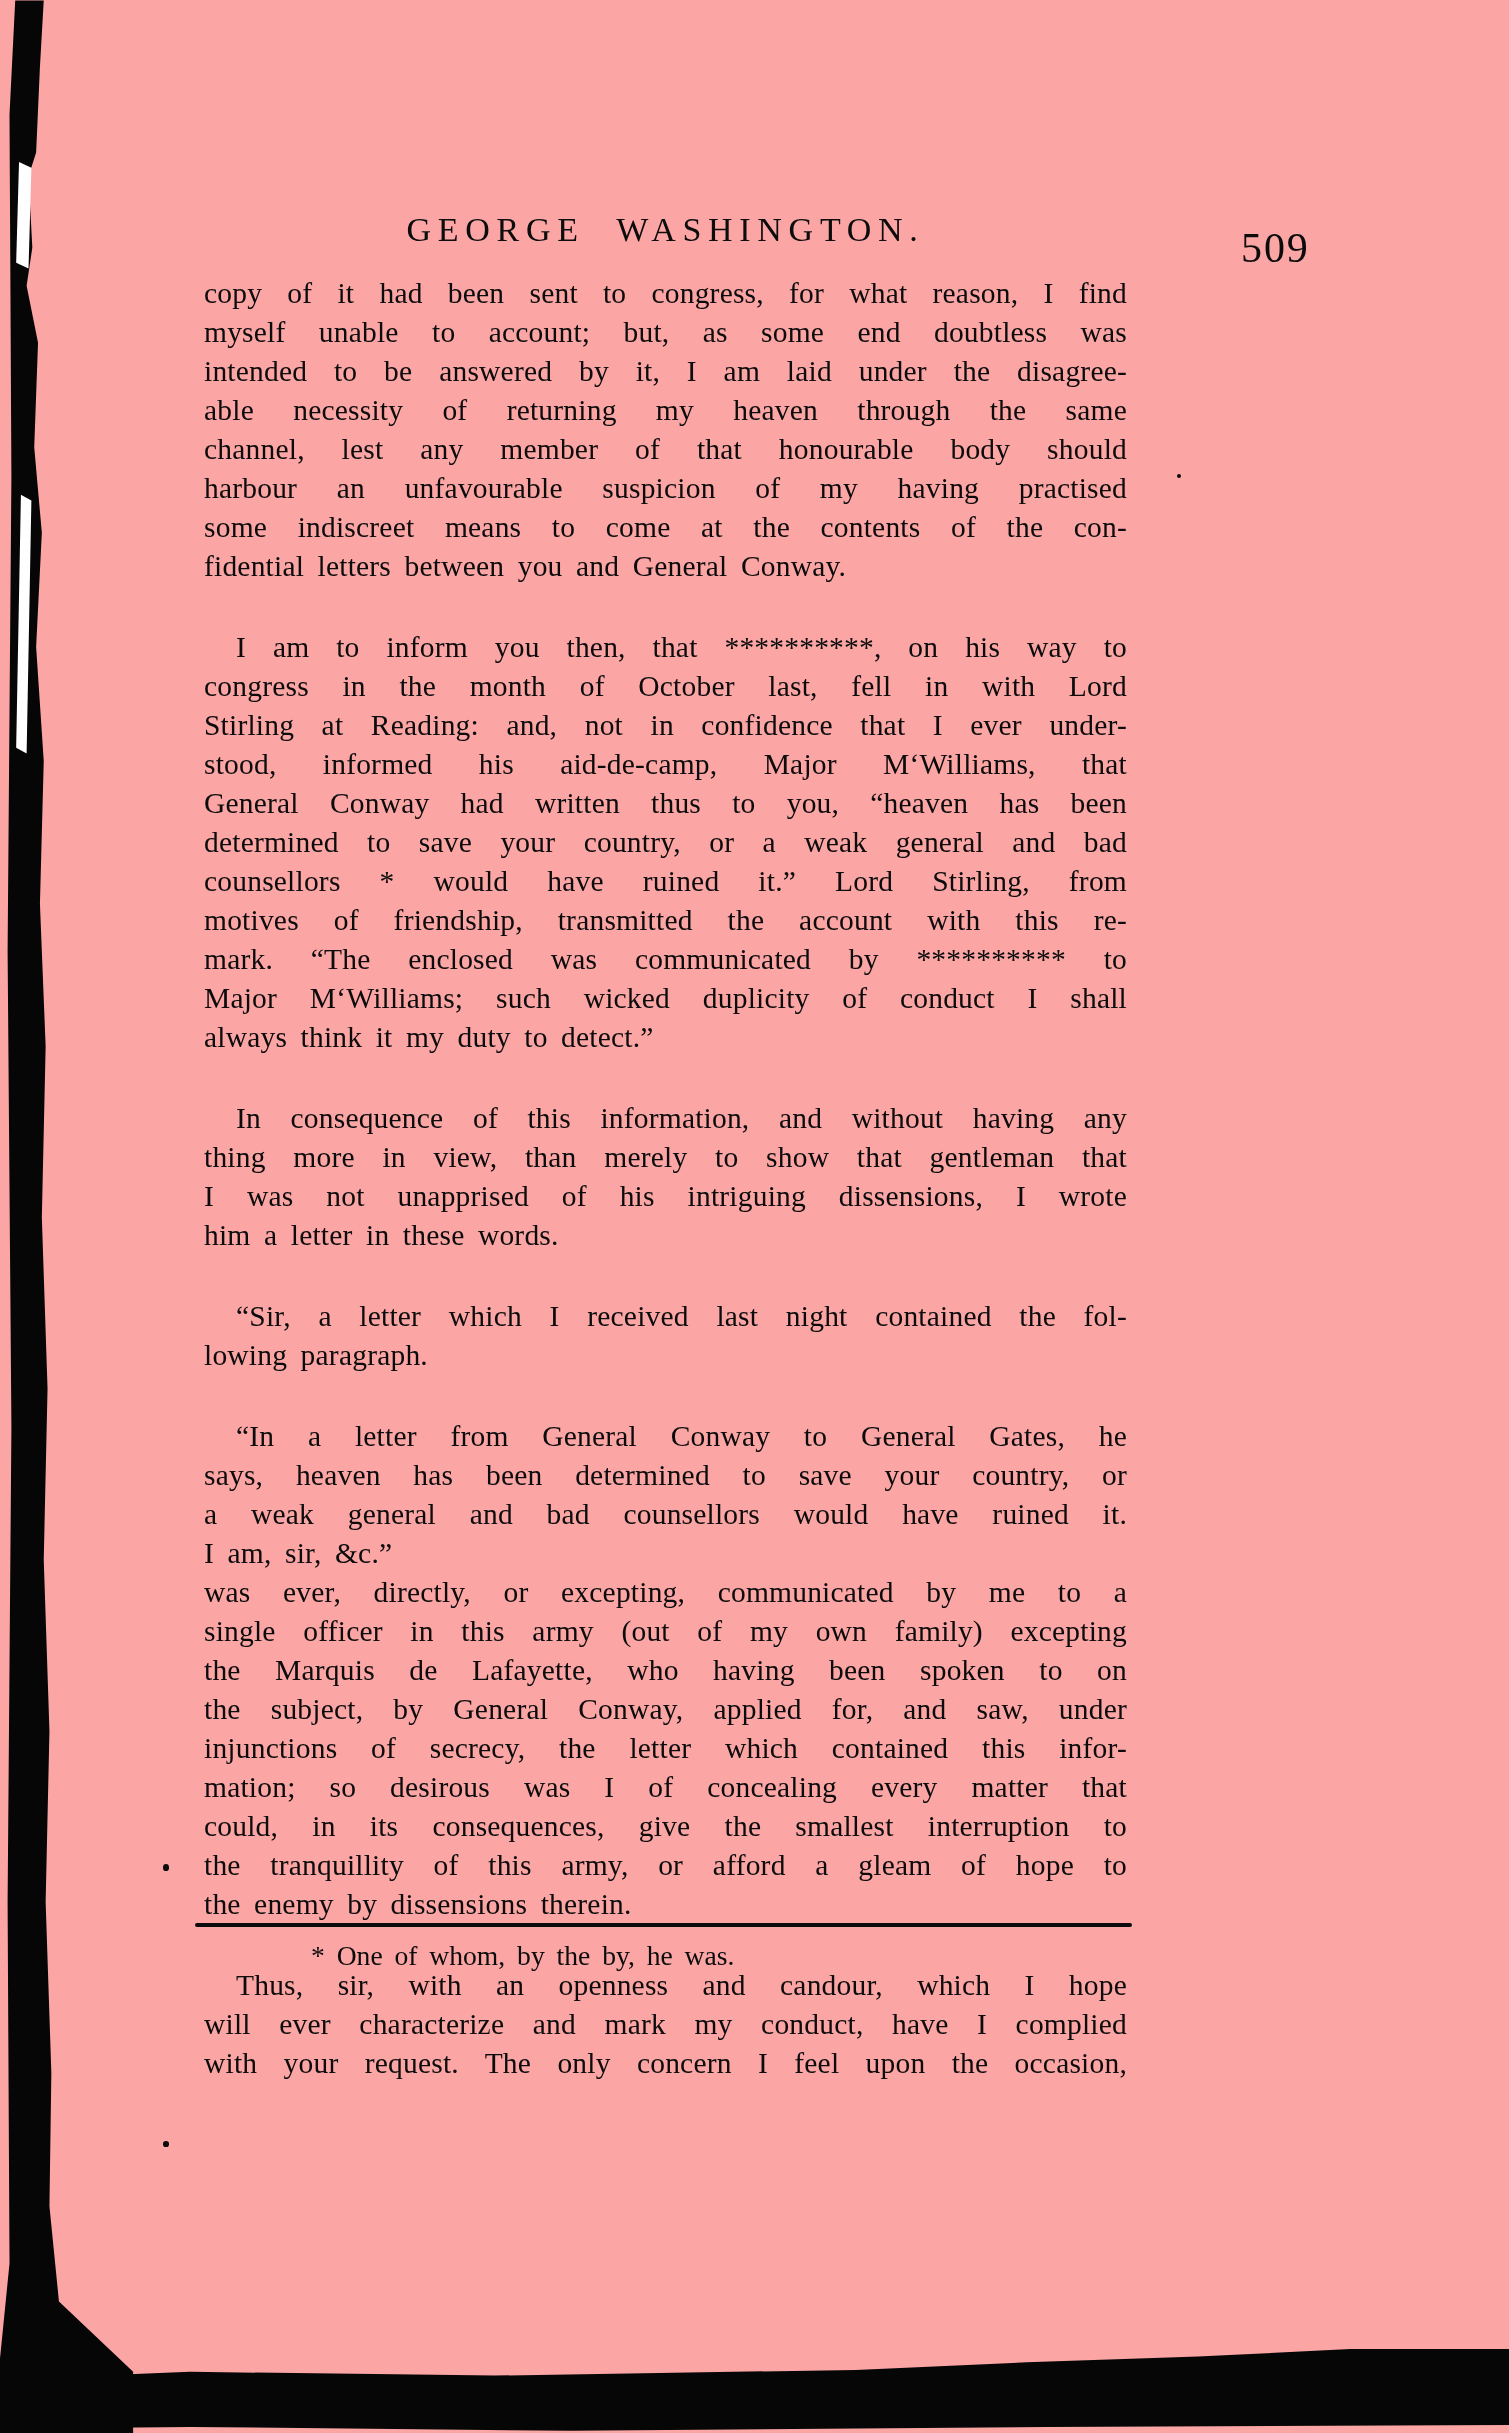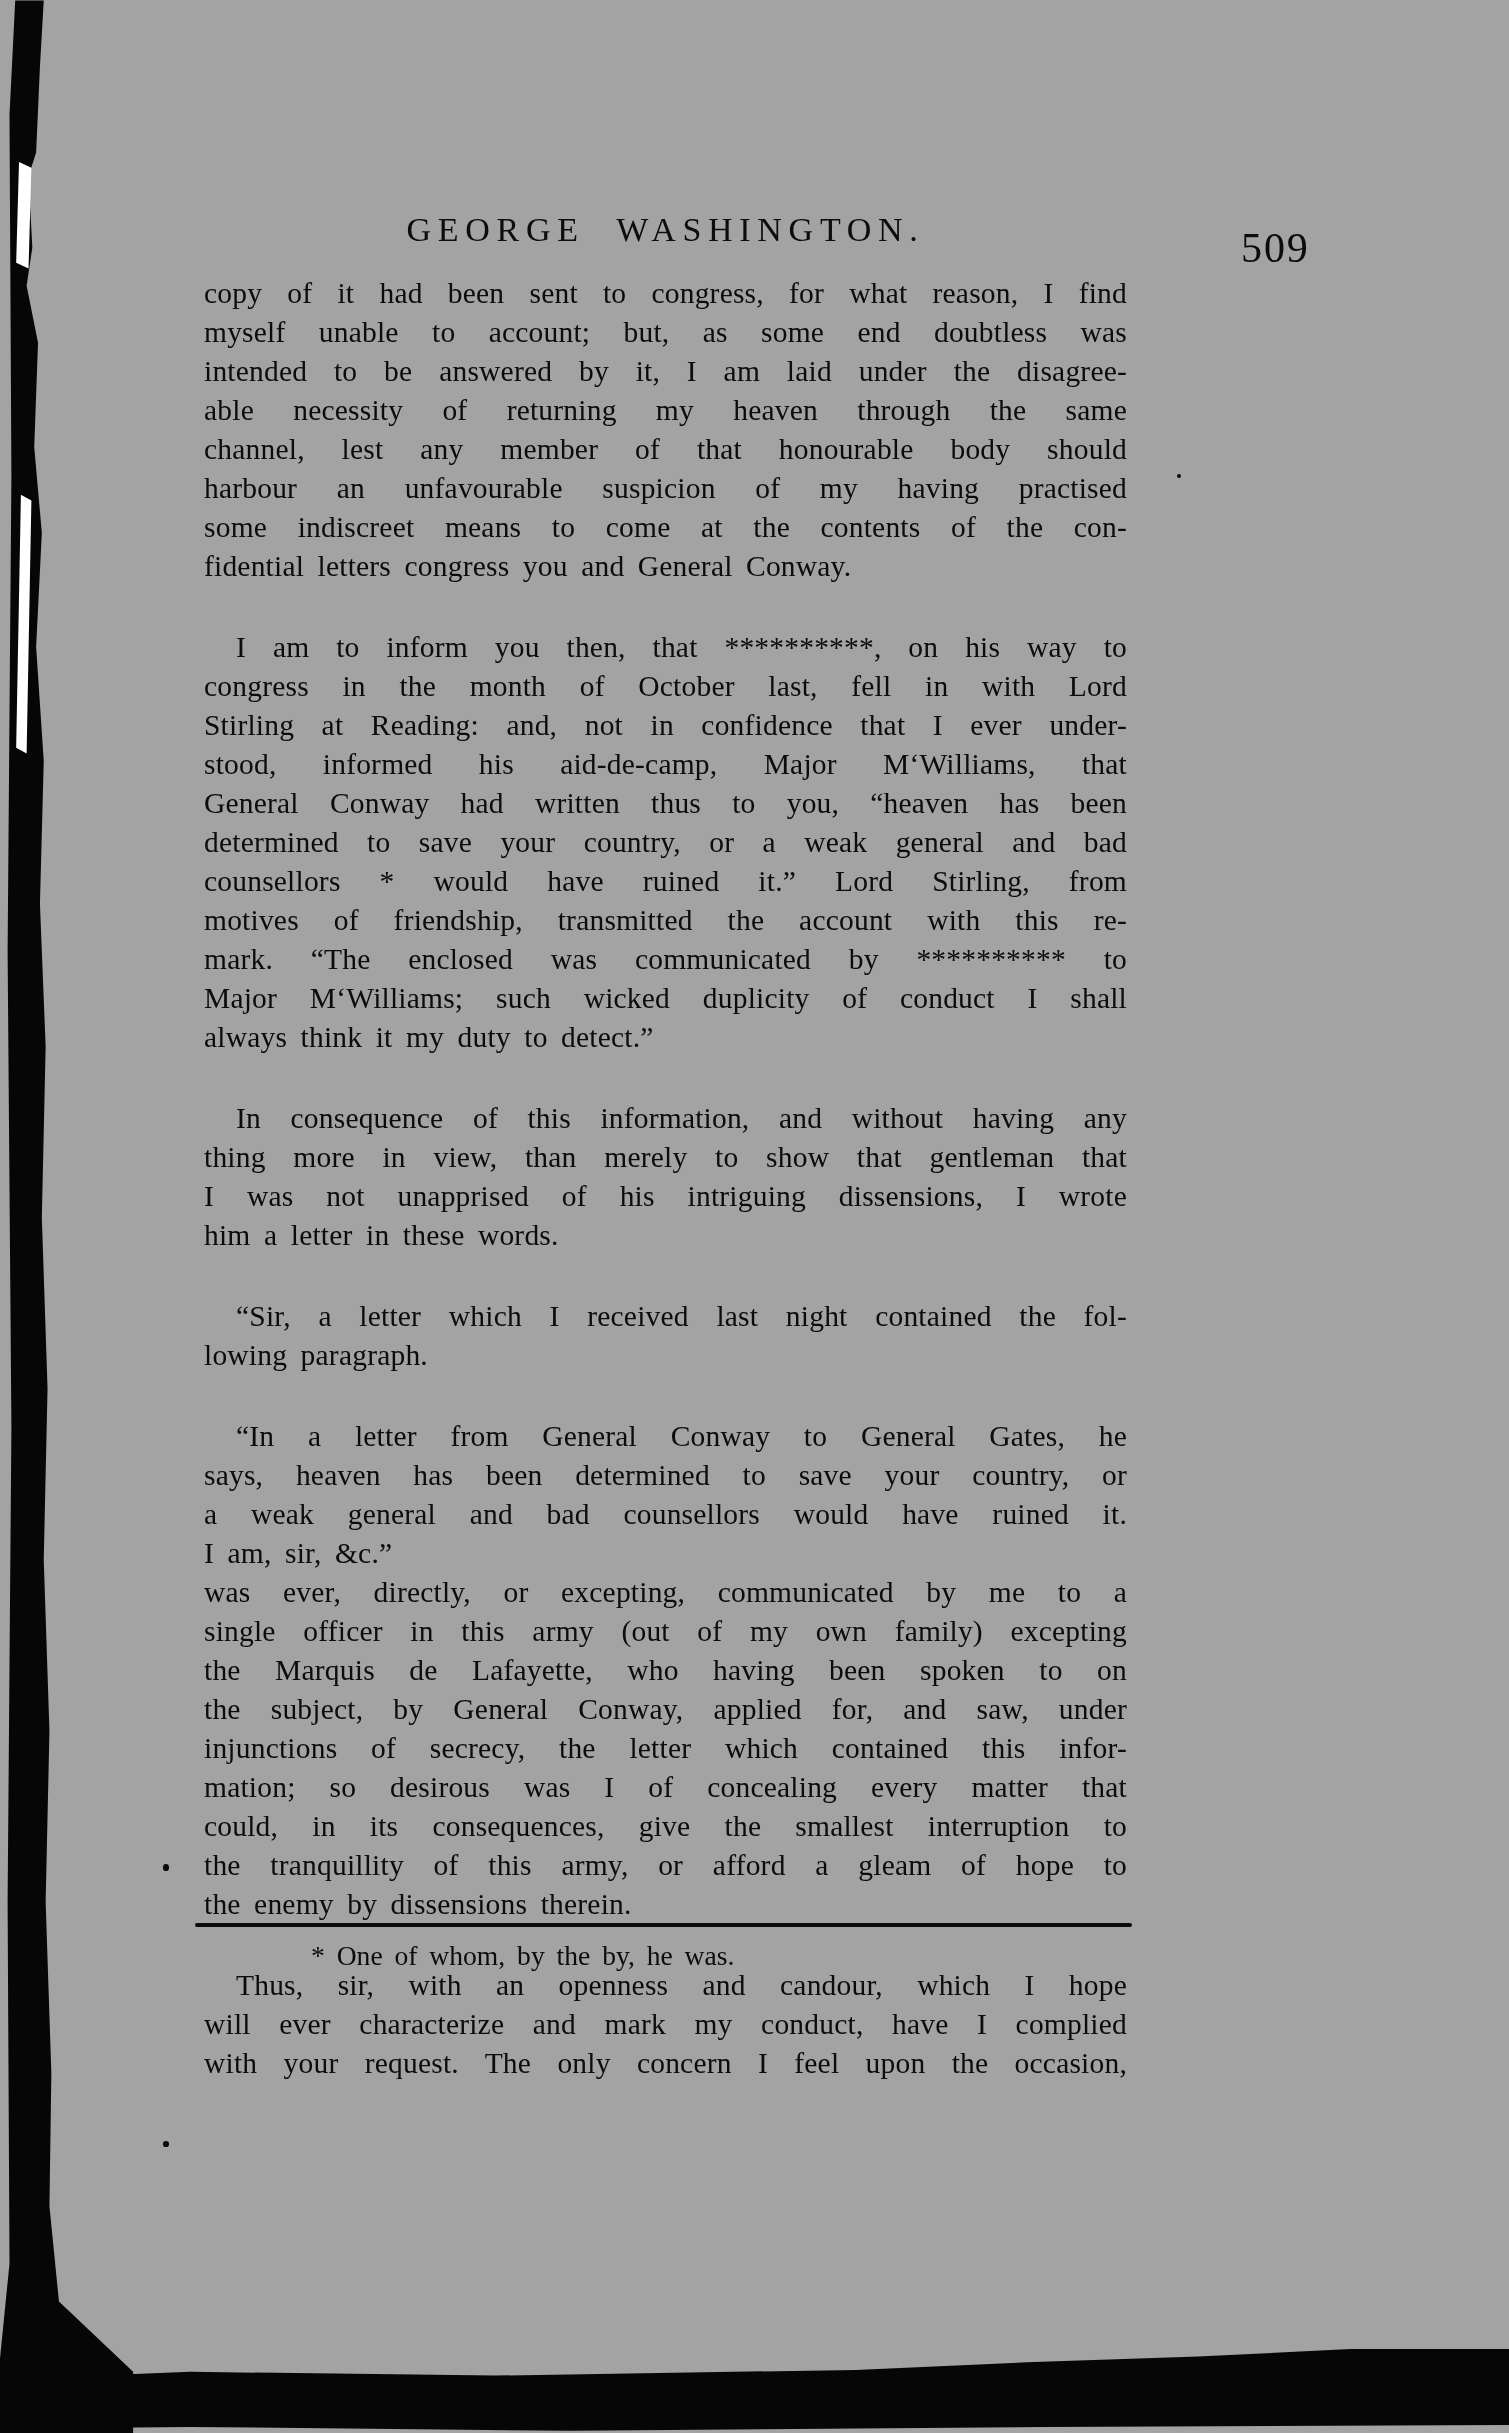--- a/index.html
+++ b/index.html
@@ -4,21 +4,21 @@
 <style>
   html, body {
     margin: 0;
     padding: 0;
     background: #ffffff;
   }
   .scan-page {
     position: relative;
     width: 1509px;
     height: 2434px;
-    background: #a3a3a3;
+    background: #fca5a5;
     overflow: hidden;
     font-family: "Liberation Serif", serif;
     color: #0c0c0c;
   }
   .edge-art {
     position: absolute;
     left: 0; top: 0;
     width: 1509px; height: 2434px;
     pointer-events: none;
   }
@@ -104,21 +104,21 @@
   <div class="page-number">509</div>
 
   <div class="page-body">
       <div class="line j">copy of it had been sent to congress, for what reason, I find</div>
       <div class="line j">myself unable to account; but, as some end doubtless was</div>
       <div class="line j">intended to be answered by it, I am laid under the disagree-</div>
       <div class="line j">able necessity of returning my heaven through the same</div>
       <div class="line j">channel, lest any member of that honourable body should</div>
       <div class="line j">harbour an unfavourable suspicion of my having practised</div>
       <div class="line j">some indiscreet means to come at the contents of the con-</div>
-      <div class="line">fidential letters congress you and General Conway.</div>
+      <div class="line">fidential letters between you and General Conway.</div>
       <div class="line j ind">I am to inform you then, that **********, on his way to</div>
       <div class="line j">congress in the month of October last, fell in with Lord</div>
       <div class="line j">Stirling at Reading: and, not in confidence that I ever under-</div>
       <div class="line j">stood, informed his aid-de-camp, Major M‘Williams, that</div>
       <div class="line j">General Conway had written thus to you, “heaven has been</div>
       <div class="line j">determined to save your country, or a weak general and bad</div>
       <div class="line j">counsellors * would have ruined it.” Lord Stirling, from</div>
       <div class="line j">motives of friendship, transmitted the account with this re-</div>
       <div class="line j">mark. “The enclosed was communicated by ********** to</div>
       <div class="line j">Major M‘Williams; such wicked duplicity of conduct I shall</div>

